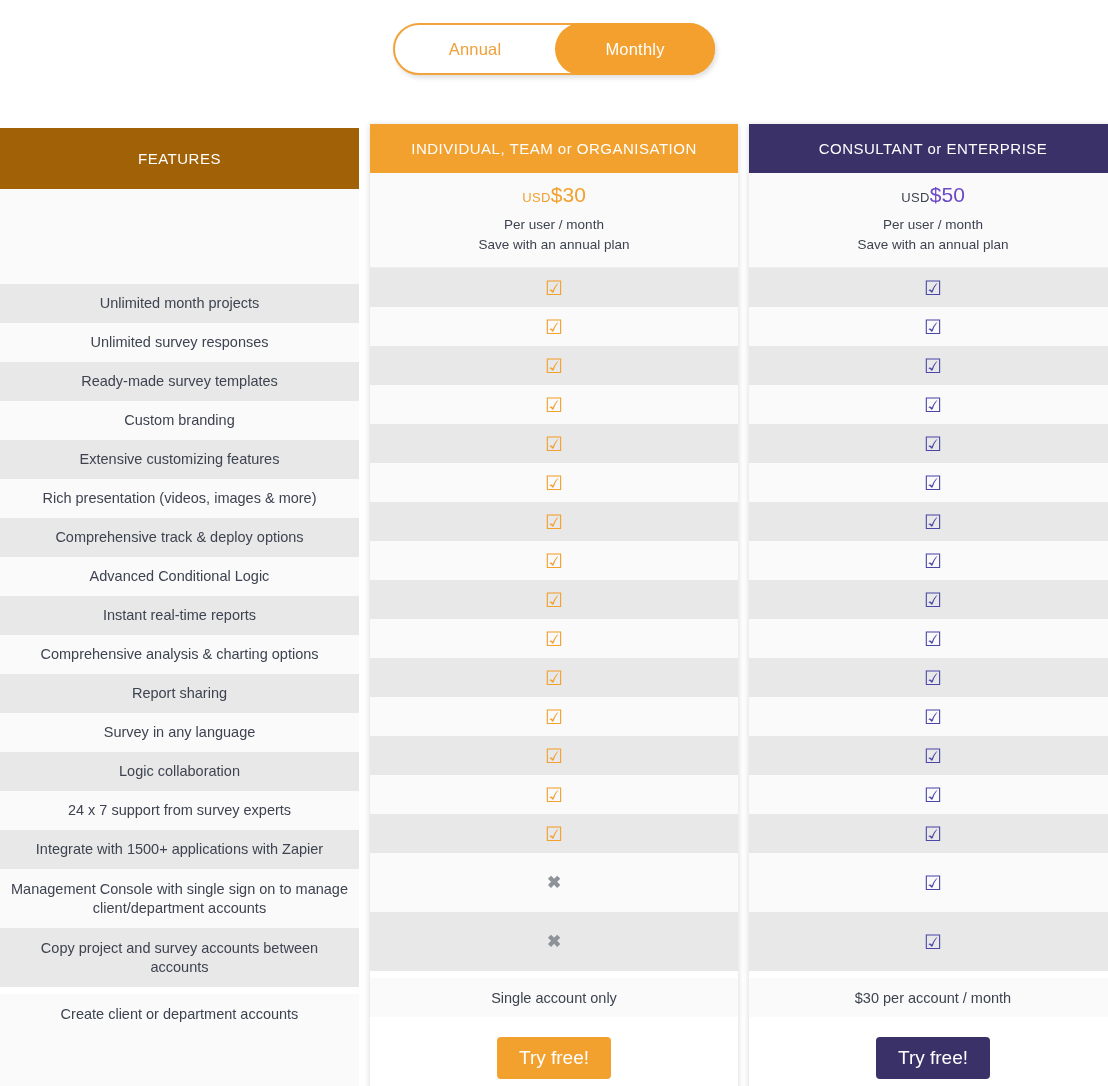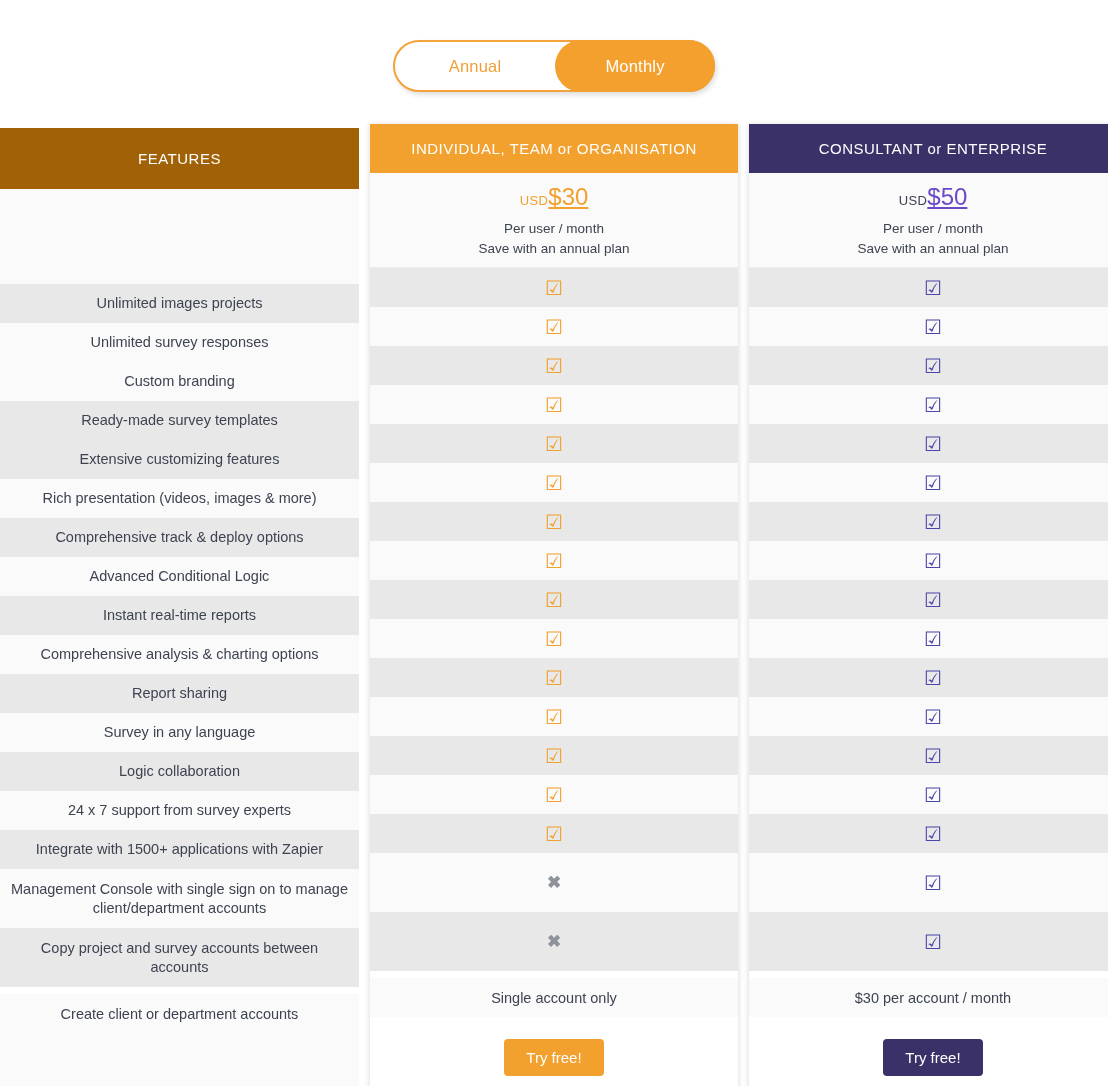--- a/index.html
+++ b/index.html
@@ -12,21 +12,21 @@
     overflow: hidden;
   }
 
   
   .toggle-area {
     width: 1108px;
     height: 124px;
     display: flex;
     align-items: flex-start;
     justify-content: center;
-    padding-top: 40px;
+    padding-top: 23px;
     background: #ffffff;
   }
   .toggle {
     position: relative;
     display: flex;
     width: 322px;
     height: 52px;
     border: 2px solid #f2a33c;
     border-radius: 26px;
     background: #ffffff;
@@ -98,21 +98,21 @@
     background: #fafafa;
     display: flex;
     flex-direction: column;
     align-items: center;
     justify-content: flex-start;
     padding-top: 10px;
     border-bottom: 1px solid #ededed;
   }
   .price-line { display: flex; align-items: baseline; }
   .price-cur { font-size: 13px; letter-spacing: .4px; }
-  .price-amt { font-size: 24px; text-decoration: underline; }
+  .price-amt { font-size: 21px; }
   .price-orange .price-cur, .price-orange .price-amt { color: #f2a02e; }
   .price-purple .price-cur, .price-purple .price-amt { color: #6b49c8; }
   .price-sub {
     font-size: 13.5px;
     color: #3d4350;
     margin-top: 8px;
     line-height: 20px;
   }
 
   
@@ -159,21 +159,21 @@
     height: 81px;
     display: flex;
     align-items: center;
     justify-content: center;
     background: #ffffff;
   }
   .btn {
     border: none;
     border-radius: 4px;
     color: #ffffff;
-    font-size: 15px;
+    font-size: 19px;
     font-family: "Liberation Sans", sans-serif;
     padding: 10px 22px;
     cursor: pointer;
   }
   .btn-orange { background: #f2a02e; }
   .btn-purple { background: #393168; }
 
   .features-filler { background: #fafafa; height: 120px; }
 </style>
 </head>
@@ -191,24 +191,24 @@
 </div>
 
 <div class="table">
 
   <div class="col-features">
     <div class="head head-features">
       <span>FEATURES</span>
     </div>
     <div style="height:95px;background:#fafafa;"></div>
     <div id="feature-labels">
-        <div class="frow odd h39">Unlimited images projects</div>
+        <div class="frow odd h39">Unlimited month projects</div>
         <div class="frow even h39">Unlimited survey responses</div>
+        <div class="frow odd h39">Ready-made survey templates</div>
         <div class="frow even h39">Custom branding</div>
-        <div class="frow odd h39">Ready-made survey templates</div>
         <div class="frow odd h39">Extensive customizing features</div>
         <div class="frow even h39">Rich presentation (videos, images &amp; more)</div>
         <div class="frow odd h39">Comprehensive track &amp; deploy options</div>
         <div class="frow even h39">Advanced Conditional Logic</div>
         <div class="frow odd h39">Instant real-time reports</div>
         <div class="frow even h39">Comprehensive analysis &amp; charting options</div>
         <div class="frow odd h39">Report sharing</div>
         <div class="frow even h39">Survey in any language</div>
         <div class="frow odd h39">Logic collaboration</div>
         <div class="frow even h39">24 x 7 support from survey experts</div>

